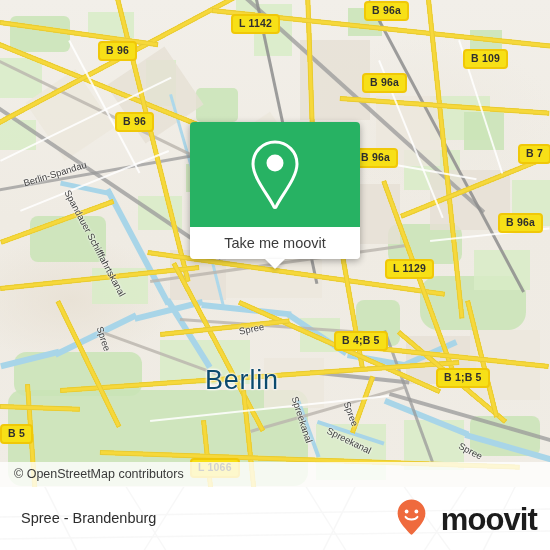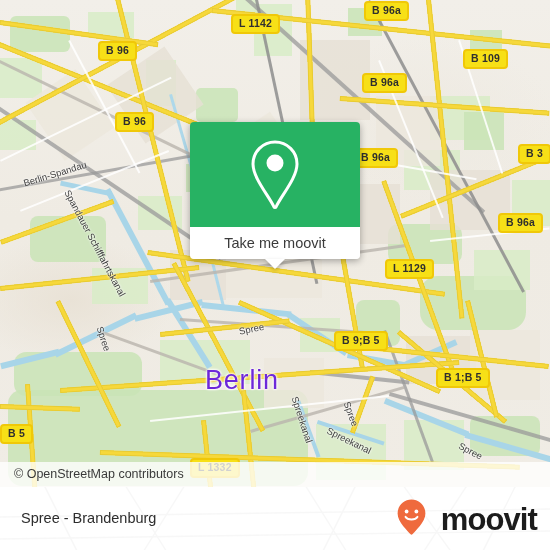--- a/index.html
+++ b/index.html
@@ -64,21 +64,21 @@
     font-weight: bold;
     padding: 2px 6px 3px;
     white-space: nowrap;
     line-height: 1;
     letter-spacing: .2px;
   }
 
   
   .placelabel {
     position: absolute;
-    color: #6d28d9;
+    color: #0c4a6e;
     font-size: 27px;
     letter-spacing: .8px;
     white-space: nowrap;
     text-shadow: 0 0 3px #fff, 0 0 3px #fff, 0 0 2px #fff;
   }
   .waterlabel {
     position: absolute;
     color: #3e3e3e;
     font-size: 9.5px;
     white-space: nowrap;
@@ -300,28 +300,28 @@
     <div class="road minor" style="left:70px;  top:40px;  width:150px; height:2px; transform:rotate(62deg);"></div>
     <div class="road minor" style="left:430px; top:240px; width:120px; height:2px; transform:rotate(-6deg);"></div>
 
     <div id="shield-layer">
         <div class="shield" style="left: 231px; top: 14px;">L 1142</div>
         <div class="shield" style="left: 364px; top: 1px;">B 96a</div>
         <div class="shield" style="left: 98px; top: 41px;">B 96</div>
         <div class="shield" style="left: 463px; top: 49px;">B 109</div>
         <div class="shield" style="left: 362px; top: 73px;">B 96a</div>
         <div class="shield" style="left: 115px; top: 112px;">B 96</div>
-        <div class="shield" style="left: 518px; top: 144px;">B 3</div>
+        <div class="shield" style="left: 518px; top: 144px;">B 7</div>
         <div class="shield" style="left: 353px; top: 148px;">B 96a</div>
         <div class="shield" style="left: 498px; top: 213px;">B 96a</div>
         <div class="shield" style="left: 385px; top: 259px;">L 1129</div>
-        <div class="shield" style="left: 334px; top: 331px;">B 9;B 5</div>
+        <div class="shield" style="left: 334px; top: 331px;">B 4;B 5</div>
         <div class="shield" style="left: 436px; top: 368px;">B 1;B 5</div>
         <div class="shield" style="left: 0px; top: 424px;">B 5</div>
-        <div class="shield" style="left: 190px; top: 458px;">L 1332</div>
+        <div class="shield" style="left: 190px; top: 458px;">L 1066</div>
       </div>
     <div id="place-layer">
         <div class="placelabel" style="left: 205px; top: 365px;">Berlin</div>
       </div>
     <div id="waterlabel-layer">
         <div class="waterlabel" style="left: 22px; top: 178px; transform: rotate(-17deg);">Berlin-Spandau</div>
         <div class="waterlabel" style="left: 72px; top: 188px; transform: rotate(62deg);">Spandauer Schifffahrtskanal</div>
         <div class="waterlabel" style="left: 238px; top: 326px; transform: rotate(-12deg);">Spree</div>
         <div class="waterlabel" style="left: 105px; top: 325px; transform: rotate(72deg);">Spree</div>
         <div class="waterlabel" style="left: 462px; top: 440px; transform: rotate(28deg);">Spree</div>

